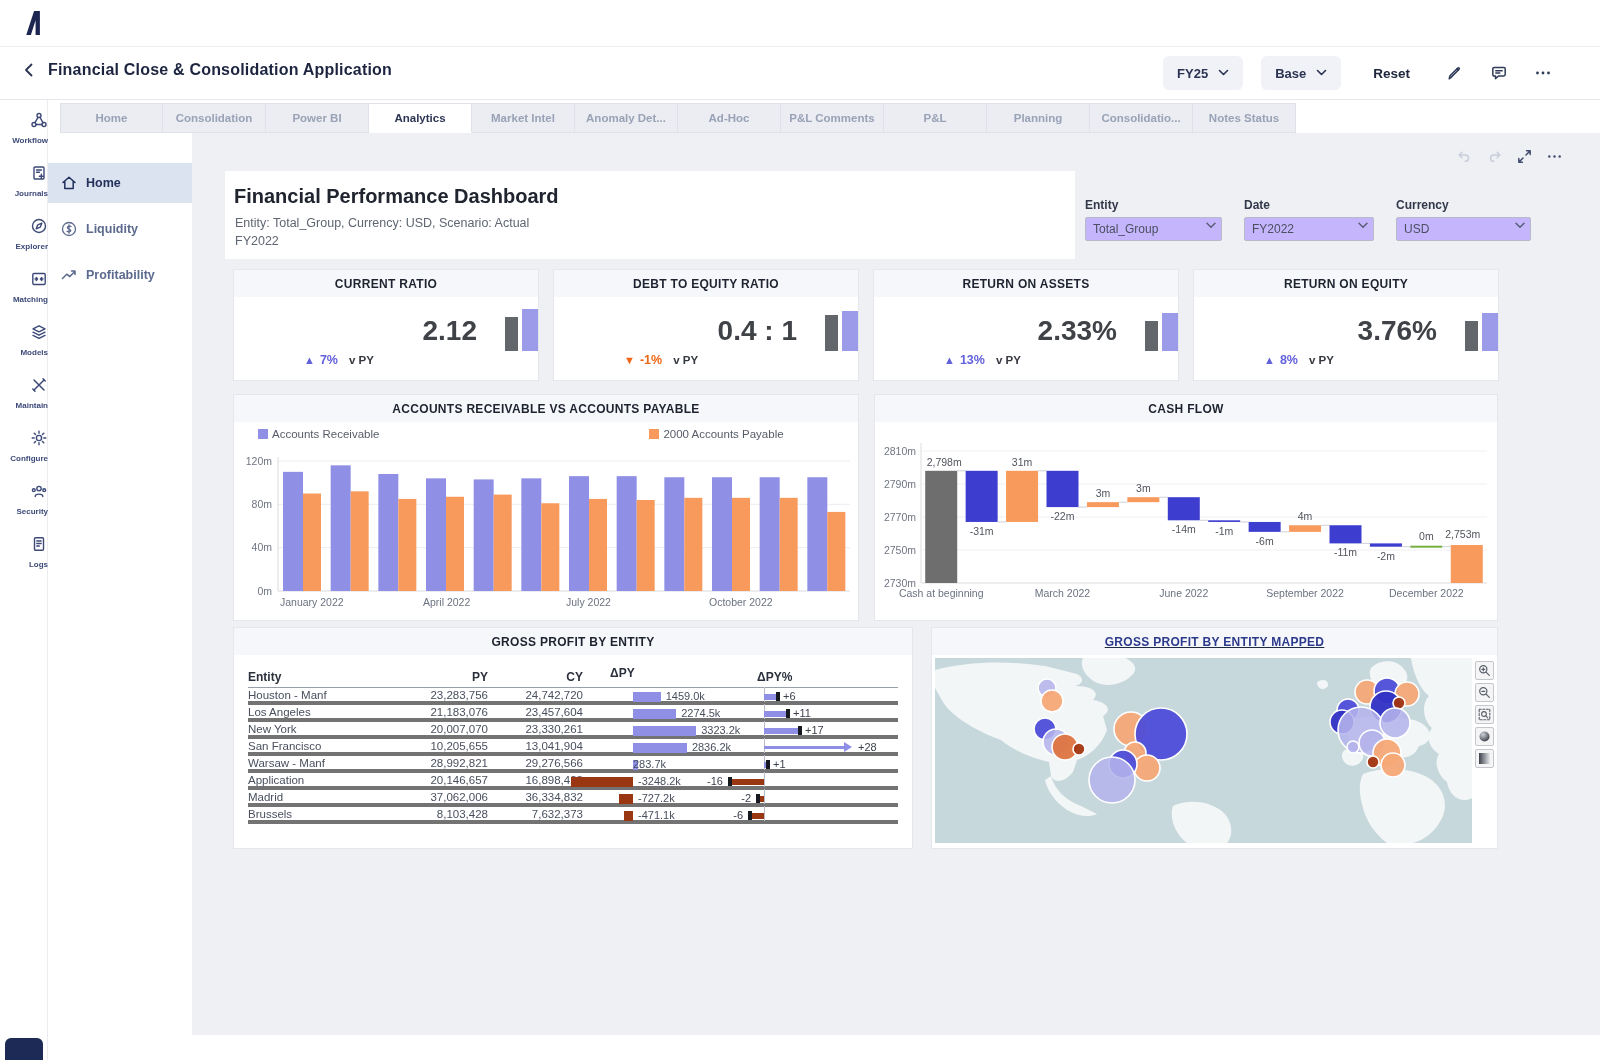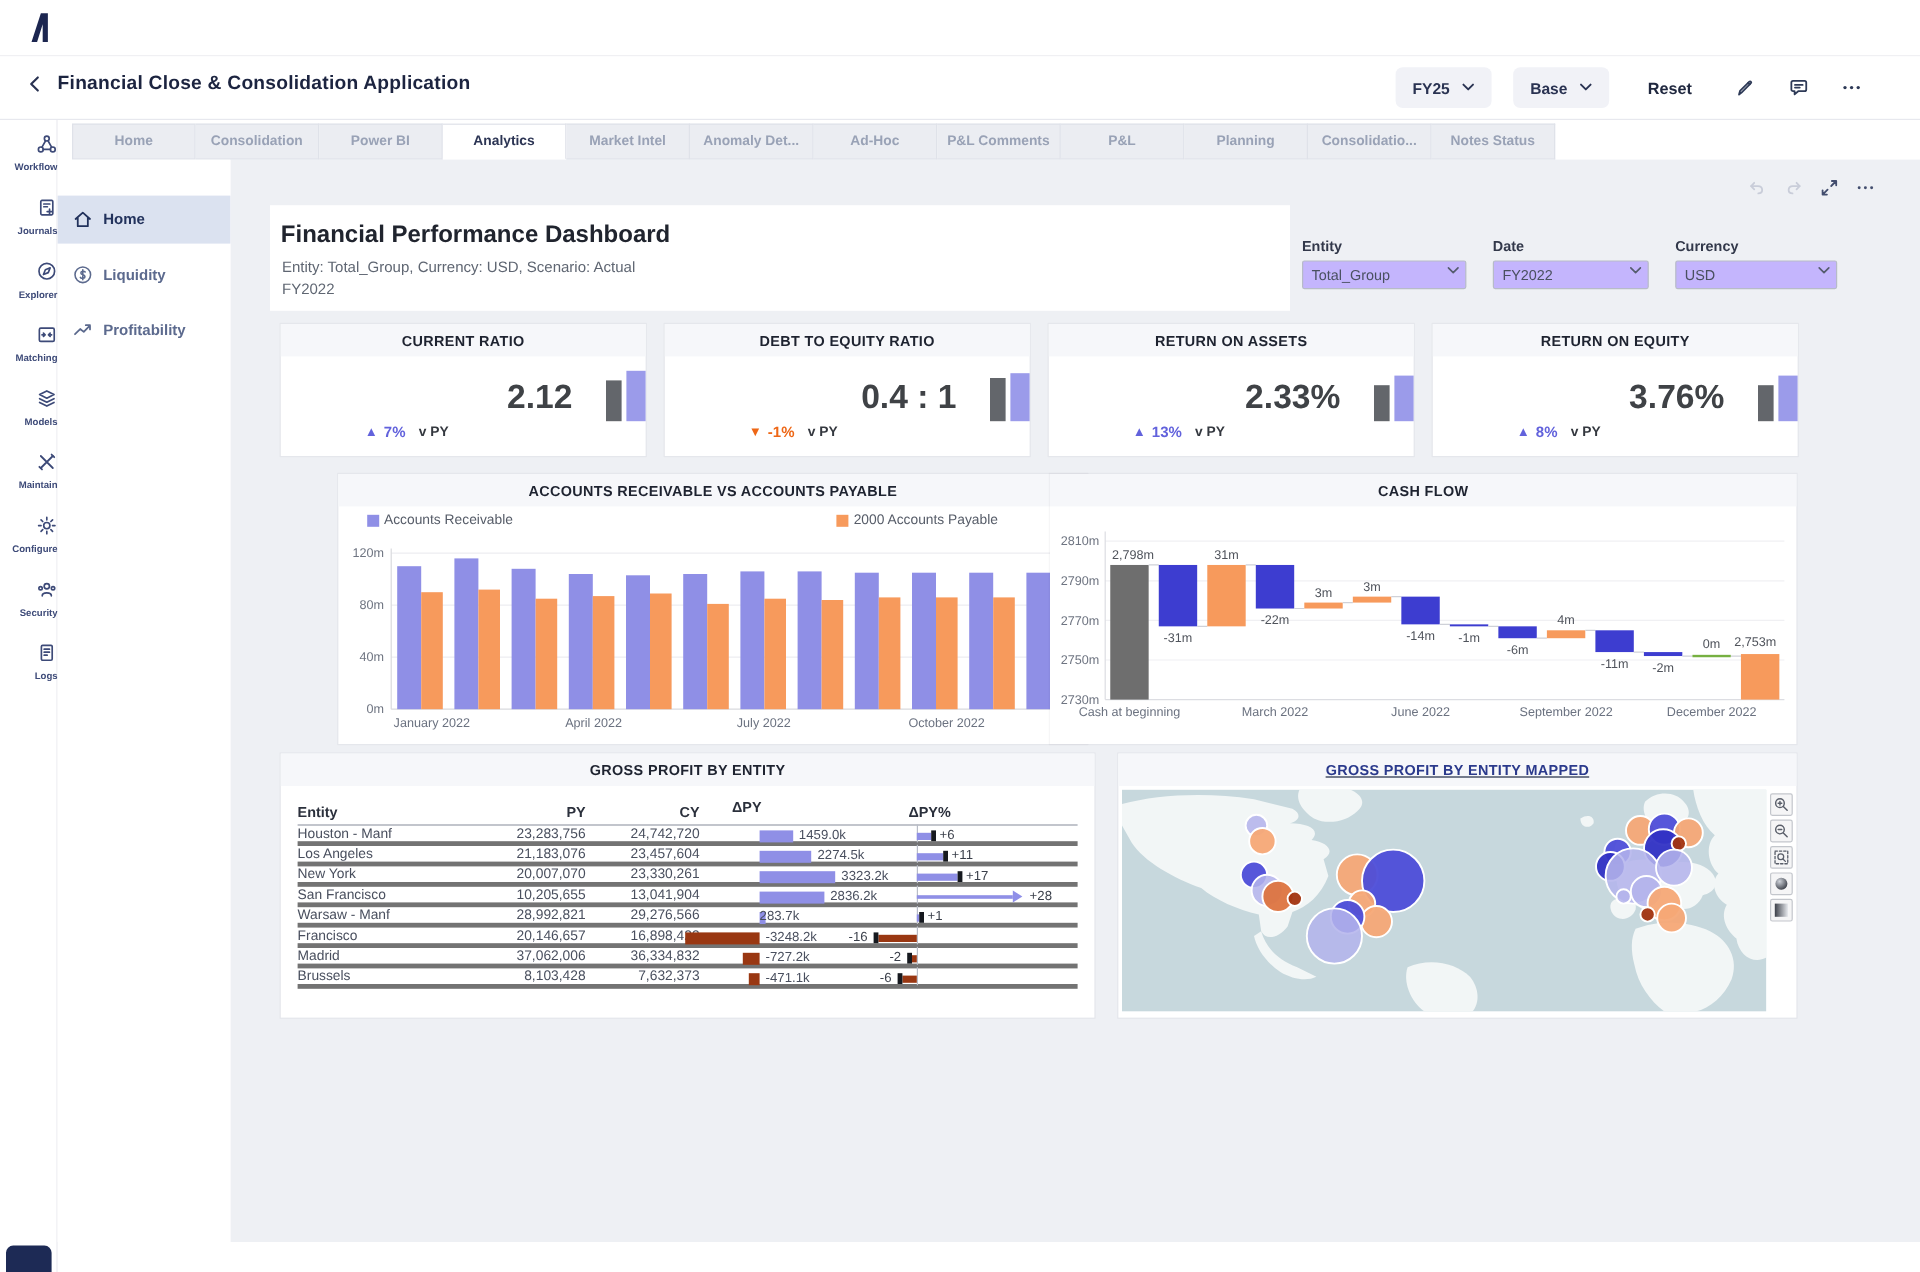--- a/index.html
+++ b/index.html
@@ -417,21 +417,21 @@
         </div>
         <div class="kpi-delta up">
           <span class="tri">▲</span>
           <span>8%</span>
           <span class="vpy">v PY</span>
         </div>
       </div>
     </div>
   </div>
 
-<div class="card" style="left:234px; top:395px; width:624px; height:225px;margin-left:48px;">
+<div class="card" style="left:234px; top:395px; width:624px; height:225px;">
   <div class="card-head">ACCOUNTS RECEIVABLE VS ACCOUNTS PAYABLE</div>
   <div class="legend-row" id="arap-legend">
       <div class="legend-item">
         <div class="sw" style="background: rgb(143, 143, 230);"></div>
         <span>Accounts Receivable</span>
       </div>
       <div class="legend-item">
         <div class="sw" style="background: rgb(247, 154, 92);"></div>
         <span>2000 Accounts Payable</span>
       </div>
@@ -619,21 +619,21 @@
           <div class="lbl" style="left: 50px;">283.7k</div>
         </div>
         <div class="cell-dpyp">
           <div class="zero"></div>
           <div class="bb" style="left: 21px; width: 2px; background: rgb(143, 143, 230);"></div>
           <div class="mk" style="left: 23px;"></div>
           <div class="lbl" style="left: 30px;">+1</div>
         </div>
       </div>
       <div class="gp-row">
-        <div>Francisco</div>
+        <div>Application</div>
         <div class="cell-r">20,146,657</div>
         <div class="cell-r">16,898,423</div>
         <div class="cell-dpy">
           <div class="bar" style="width: 61.7158px; left: -11.7158px; background: rgb(153, 55, 18);"></div>
           <div class="lbl" style="left: 55px;">-3248.2k</div>
         </div>
         <div class="cell-dpyp">
           <div class="zero"></div>
           <div class="bb" style="left: -11px; width: 32px; background: rgb(153, 55, 18);"></div>
           <div class="mk" style="left: -15px;"></div>

